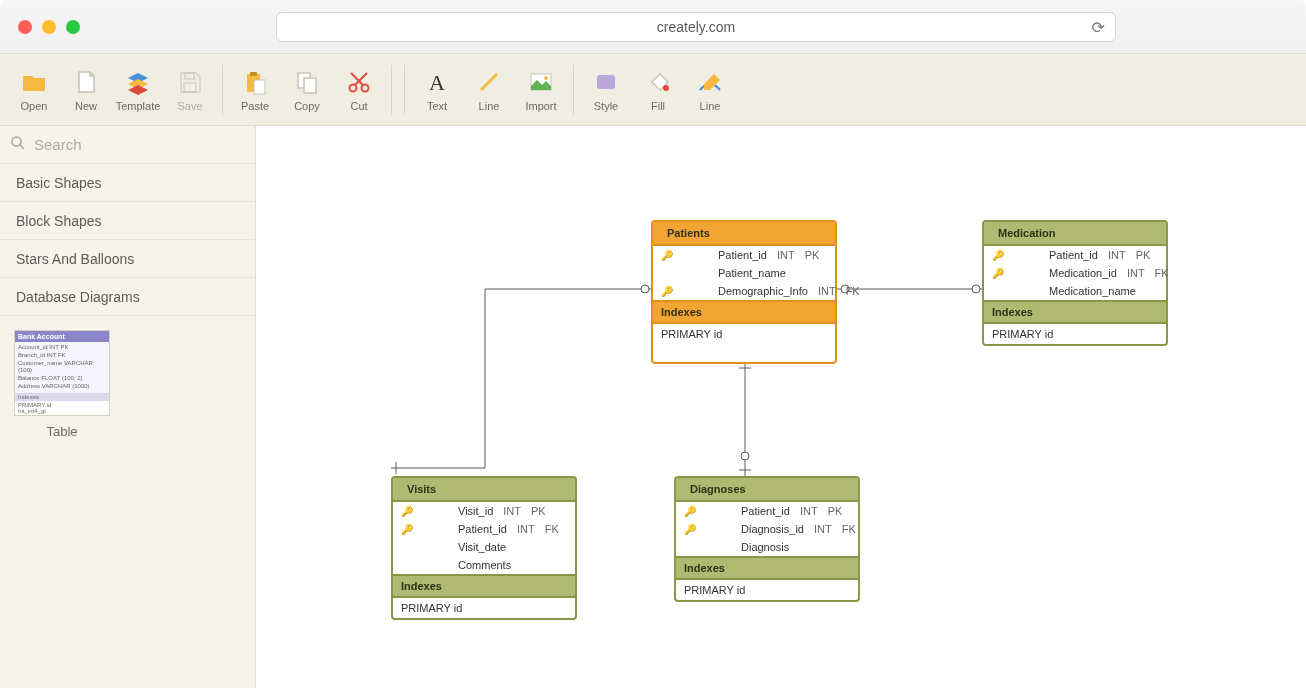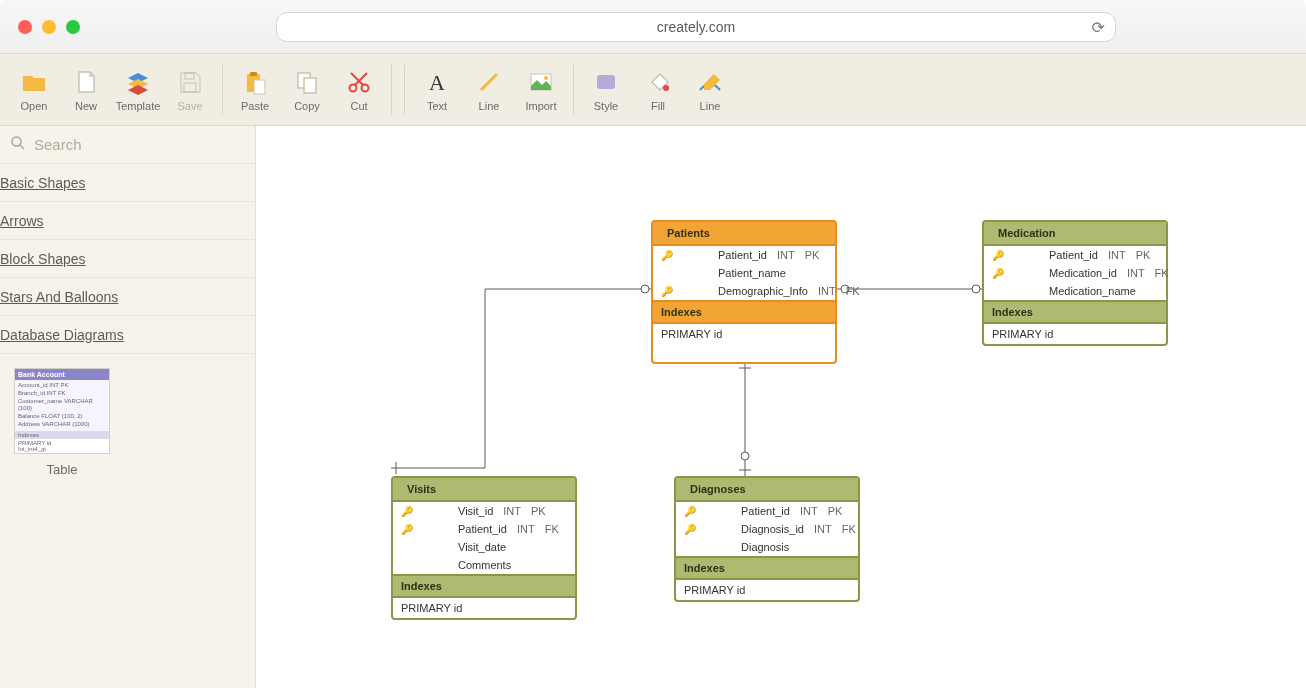--- a/index.html
+++ b/index.html
@@ -26,21 +26,21 @@
   .tl-red { background: #ff5f57; }
   .tl-yellow { background: #ffbd2e; }
   .tl-green { background: #28c840; }
   .addr-bar {
     flex: 1;
     height: 30px;
     max-width: 840px;
     margin: 0 auto;
     background: #fff;
     border: 1px solid #d5d5d5;
-    border-radius: 11px;
+    border-radius: 6px;
     display: flex;
     align-items: center;
     justify-content: center;
     font-size: 14px;
     color: #5b5b5b;
     position: relative;
   }
   .reload {
     position: absolute;
     right: 10px;
@@ -103,26 +103,25 @@
     outline: none;
     background: transparent;
     font-size: 15px;
     color: #888;
   }
   .search-input::placeholder { color: #b0ab9b; font-style: normal; }
   .shape-cat {
     height: 38px;
     display: flex;
     align-items: center;
-    padding: 0 0;
+    padding: 0 16px;
     font-size: 14px;
     color: #5b5b5b;
     border-bottom: 1px solid #e8e4d7;
     cursor: pointer;
-    text-decoration: underline;
   }
   .shape-library {
     padding: 14px;
     display: flex;
     flex-direction: column;
     align-items: flex-start;
   }
   .lib-thumb {
     width: 96px;
     border: 1px solid #d5d1c2;
@@ -339,21 +338,20 @@
   <div class="search-wrap">
     <span class="mag">
       <svg width="16" height="16">
           <circle cx="6.5" cy="6.5" r="4.5" fill="none" stroke="#a8a394" stroke-width="1.5"></circle>
           <line x1="10" y1="10" x2="14" y2="14" stroke="#a8a394" stroke-width="1.5"></line>
         </svg>
     </span>
     <input class="search-input" placeholder="Search" style="">
   </div>
   <div class="shape-cat">Basic Shapes</div>
-  <div class="shape-cat">Arrows</div>
   <div class="shape-cat">Block Shapes</div>
   <div class="shape-cat">Stars And Balloons</div>
   <div class="shape-cat">Database Diagrams</div>
   <div class="shape-library">
     <div class="lib-thumb">
       <div class="hdr">Bank Account</div>
       <div class="rows">
         <div>Account_id INT PK</div>
         <div>Branch_id INT FK</div>
         <div>Customer_name VARCHAR (100)</div>

